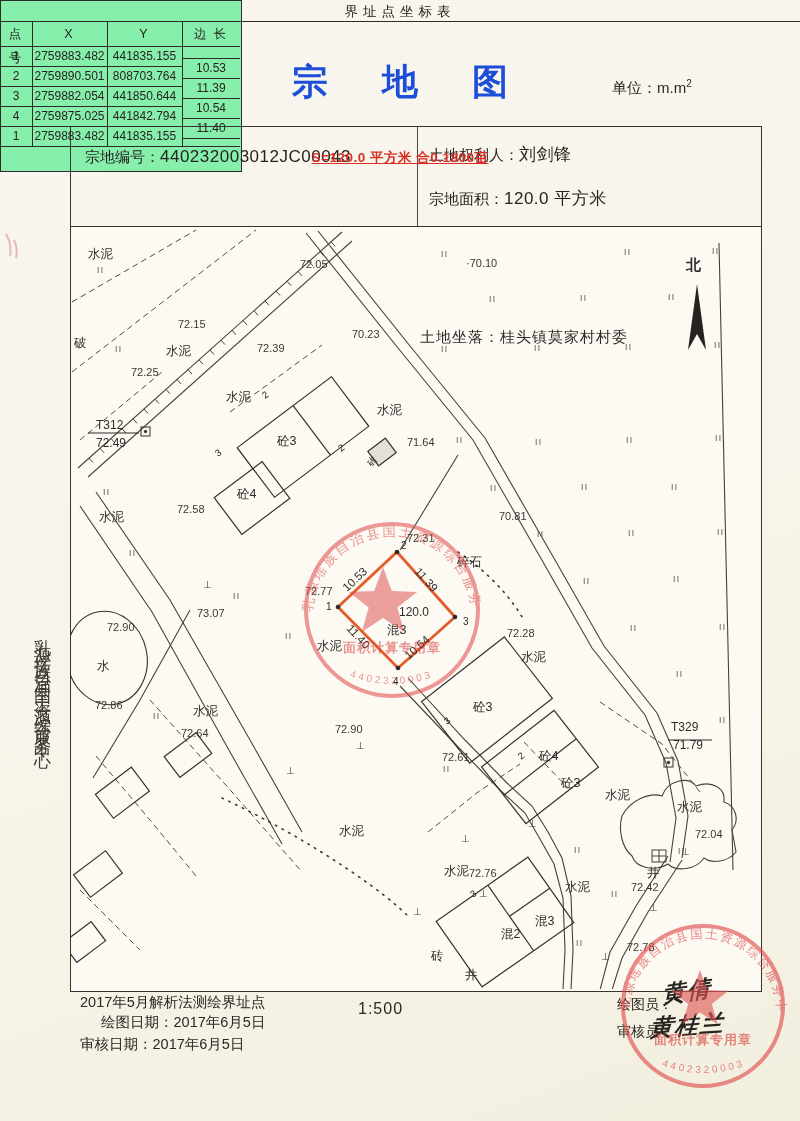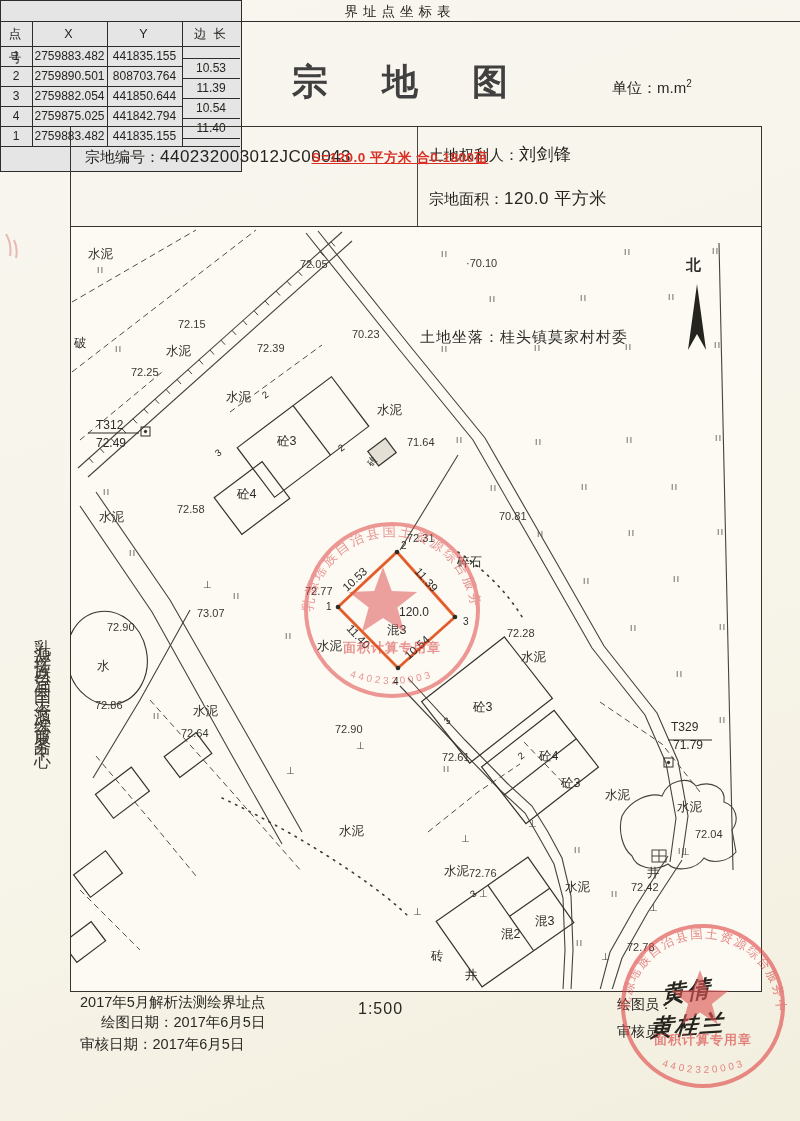--- a/index.html
+++ b/index.html
@@ -4,21 +4,21 @@
 <style>
   html,body{margin:0;padding:0;}
   body{
     width:800px;height:1121px;position:relative;overflow:hidden;
     background:linear-gradient(160deg,#f8f6ef 0%,#f7f4ea 55%,#f3efdf 100%);
     font-family:"Liberation Sans",sans-serif;color:#262420;
   }
   .abs{position:absolute;}
   
   .doc-title{left:0;right:0;top:58px;text-align:center;font-size:36px;font-weight:600;
-    letter-spacing:22px;text-indent:22px;color:#404040;}
+    letter-spacing:22px;text-indent:22px;color:#1d4ed8;}
   .unit{left:612px;top:78px;font-size:15px;color:#2a2824;}
   .unit sup{font-size:10px;}
   
   .hdr{left:70px;top:126px;width:690px;height:100px;border:1.6px solid #36342f;background:transparent;}
   .hdr .vdiv{position:absolute;left:346px;top:0;bottom:0;width:1px;background:#4a4842;}
   .hdr .cell{position:absolute;font-size:15px;white-space:nowrap;}
   .hdr .val{font-size:17px;letter-spacing:.5px;}
   
   .frame{left:70px;top:226px;width:690px;height:764px;border:1.6px solid #36342f;background:#fcfaf3;}
   #mapsvg{position:absolute;left:70px;top:227px;z-index:1;}
@@ -28,21 +28,21 @@
   #mapsvg .ctrl{font-size:12px;}
   #mapsvg .area{font-size:12px;}
   #mapsvg .edge{font-size:11.5px;}
   #mapsvg .vx{font-size:10px;}
   #mapsvg .bnum{font-size:9.5px;}
   #mapsvg .north{font-size:15px;font-weight:bold;}
   #mapsvg .loc{font-size:15px;letter-spacing:1px;}
   #mapsvg .grass{font-size:8.5px;fill:#56534c;letter-spacing:1.5px;}
   #mapsvg .gnd{font-size:10px;fill:#45433d;}
   
-  .tbl{left:70px;top:815px;width:240px;height:170px;background:#e5e5e5;border:1.6px solid #2e2c28;z-index:3;}
+  .tbl{left:70px;top:815px;width:240px;height:170px;background:#86efac;border:1.6px solid #2e2c28;z-index:3;}
   .tbl div{position:absolute;box-sizing:border-box;}
   .t-title{top:0;left:0;width:100%;height:22px;line-height:23px;text-align:center;
     font-size:13.5px;letter-spacing:5px;border-bottom:1px solid #2e2c28;}
   .t-line{background:#2e2c28;}
   .t-cell{font-size:12px;text-align:center;}
   .t-hcell{font-size:12.5px;text-align:center;letter-spacing:2px;}
   .t-foot{top:146px;left:0;width:100%;height:24px;line-height:24px;text-align:center;
     color:#d93025;font-size:13.5px;font-weight:700;letter-spacing:.5px;text-decoration:underline;}
   
   .ft{font-size:14.5px;color:#2a2824;z-index:2;white-space:nowrap;}

